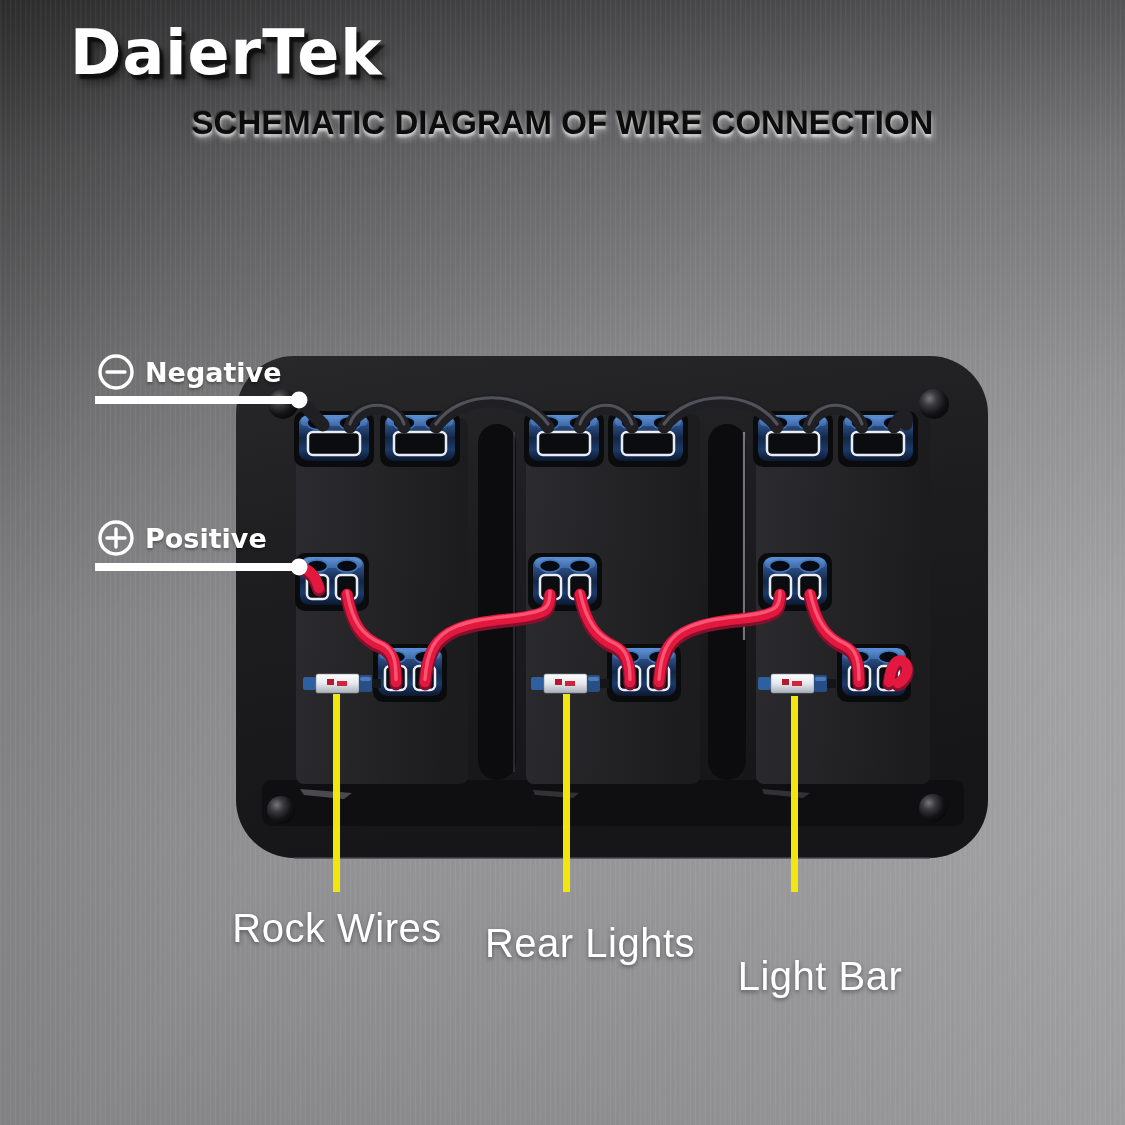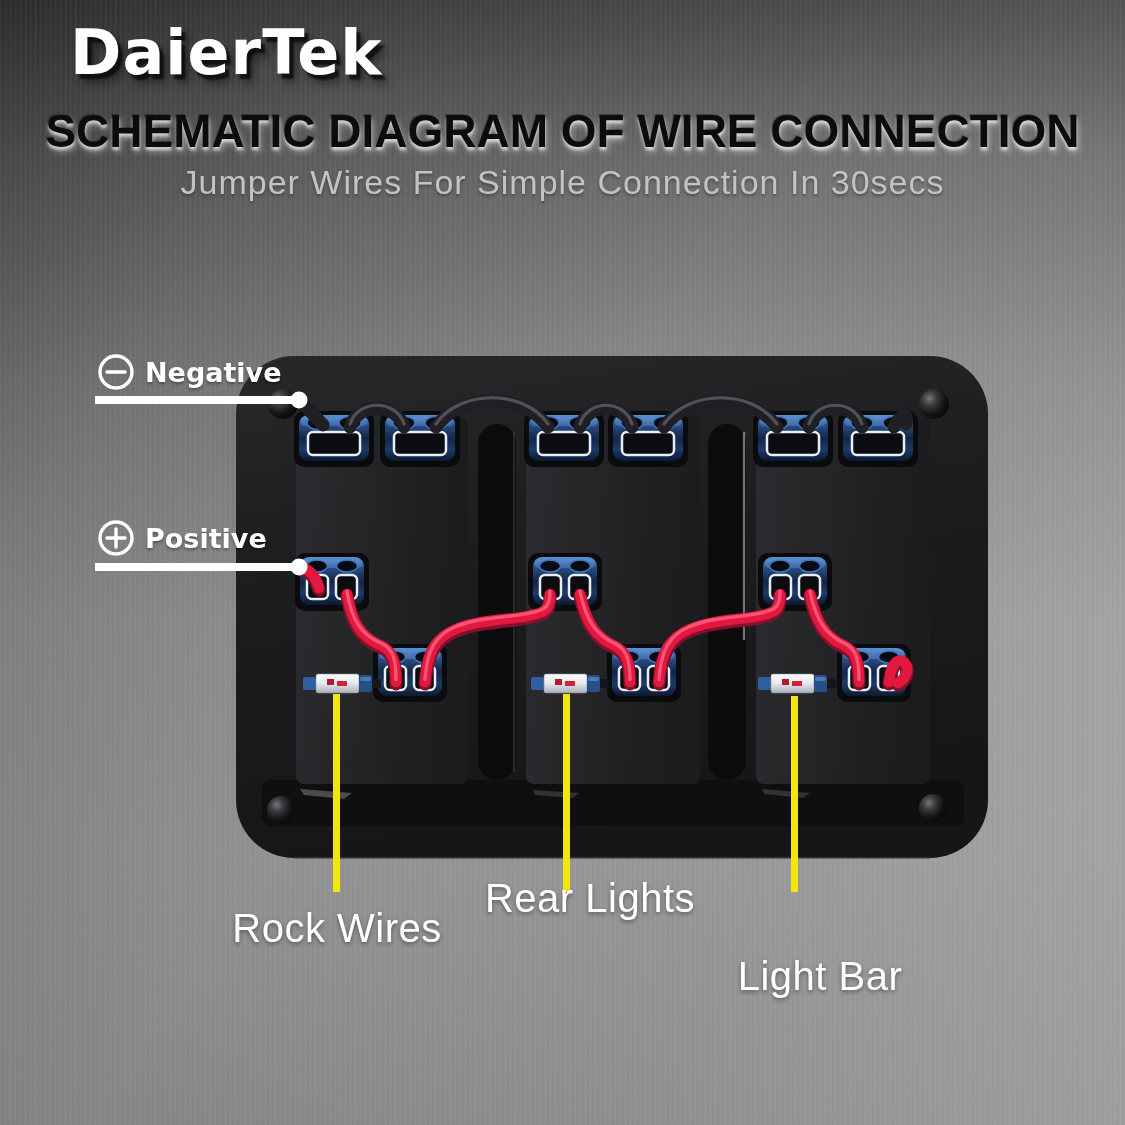--- a/index.html
+++ b/index.html
@@ -13,21 +13,21 @@
       linear-gradient(180deg,#4c4c4e 0%, #6f6f71 14%, #8a8a8c 34%, #97979a 55%, #939396 75%, #868689 100%);
   }
   .brand{
     position:absolute;left:70px;top:16px;
     font-family:"DejaVu Sans",sans-serif;font-weight:bold;font-size:62px;color:#ffffff;
     text-shadow:4px 5px 2px rgba(8,8,8,0.78), 7px 9px 8px rgba(8,8,8,0.45);
     letter-spacing:1px;
   }
   .heading{
     position:absolute;left:0;top:104px;width:100%;text-align:center;
-    font-weight:bold;font-size:46px;color:#0c0c0c;letter-spacing:0px;
+    font-weight:bold;font-size:33px;color:#0c0c0c;letter-spacing:0px;
     text-shadow:0 3px 3px rgba(255,255,255,0.65), 2px 5px 6px rgba(255,255,255,0.38), -1px -1px 1px rgba(0,0,0,0.35);
   }
   .subheading{
     position:absolute;left:0;top:163px;width:100%;text-align:center;
     font-weight:normal;font-size:34px;color:#c3c3c3;letter-spacing:1px;
     text-shadow:0 2px 3px rgba(45,45,45,0.55);
   }
   .callout{
     position:absolute;display:flex;align-items:center;gap:9px;color:#fff;
   }
@@ -221,36 +221,35 @@
     <rect x="791" y="696" width="7" height="196" fill="#f2e70c"></rect>
 
     <rect x="95" y="396" width="197" height="8" fill="#ffffff"></rect>
     <circle cx="299" cy="400" r="8.5" fill="#ffffff"></circle>
     <rect x="95" y="563" width="197" height="8" fill="#ffffff"></rect>
     <circle cx="299" cy="567" r="8.5" fill="#ffffff"></circle>
   </svg>
 
   <div class="brand">DaierTek</div>
   <div class="heading">SCHEMATIC DIAGRAM OF WIRE CONNECTION</div>
-  <div class="subheading">Jumper Wires For Simple Connection In 30secs</div>
 
   <div class="callout callout-negative">
     <svg width="40" height="40" viewBox="0 0 40 40">
       <circle cx="20" cy="20" r="16" fill="none" stroke="#ffffff" stroke-width="3.4"></circle>
       <line x1="11" y1="20" x2="29" y2="20" stroke="#ffffff" stroke-width="3.4" stroke-linecap="round"></line>
     </svg>
     <span class="txt">Negative</span>
   </div>
 
   <div class="callout callout-positive">
     <svg width="40" height="40" viewBox="0 0 40 40">
       <circle cx="20" cy="20" r="16" fill="none" stroke="#ffffff" stroke-width="3.4"></circle>
       <line x1="11" y1="20" x2="29" y2="20" stroke="#ffffff" stroke-width="3.4" stroke-linecap="round"></line>
       <line x1="20" y1="11" x2="20" y2="29" stroke="#ffffff" stroke-width="3.4" stroke-linecap="round"></line>
     </svg>
     <span class="txt">Positive</span>
   </div>
 
   <div class="out-label" style="left:337px;top:906px;">Rock Wires</div>
-  <div class="out-label" style="left:590px;top:876px;">Rear Lights</div>
+  <div class="out-label" style="left:590px;top:921px;">Rear Lights</div>
   <div class="out-label" style="left:820px;top:954px;">Light Bar</div>
 
 </div>
 
 </body></html>

